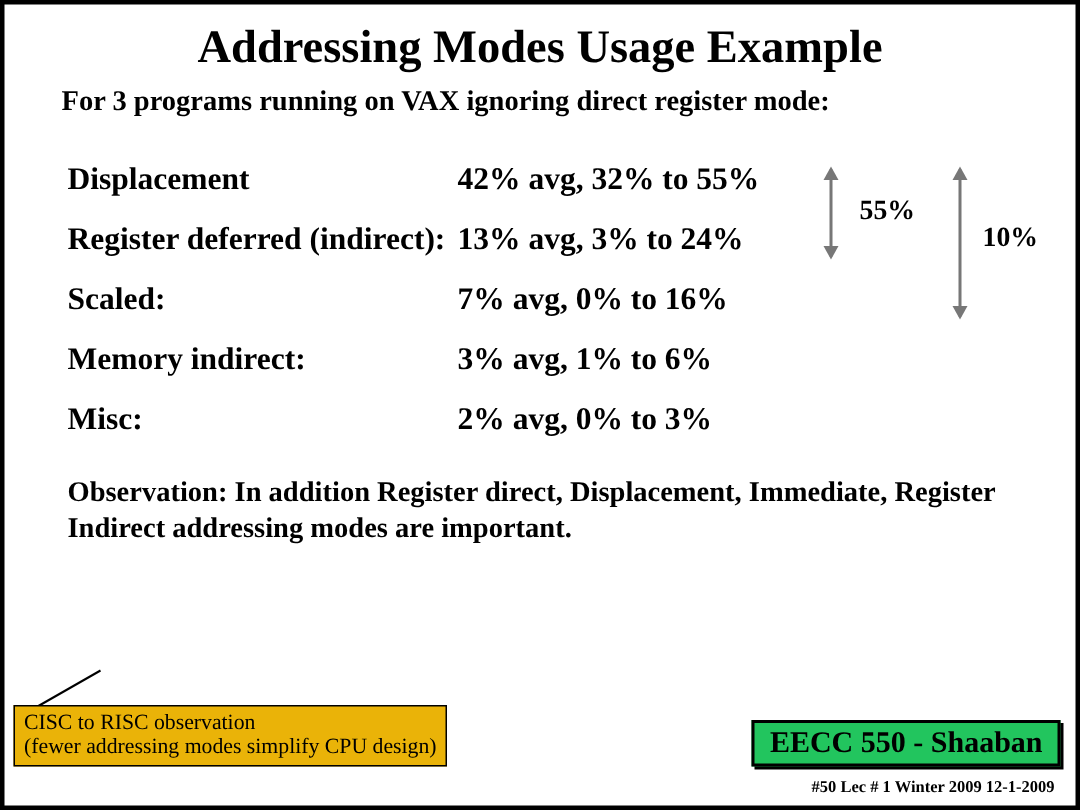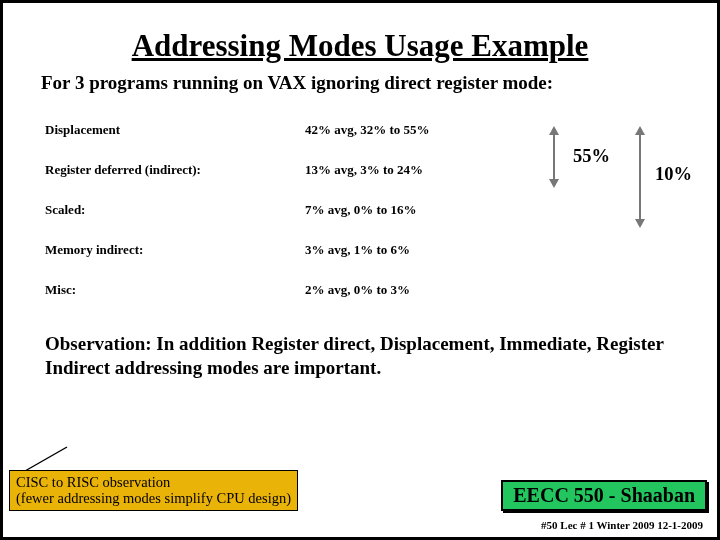--- a/index.html
+++ b/index.html
@@ -14,37 +14,35 @@
     width: 720px;
     height: 540px;
     border: 3px solid #000;
     position: relative;
     padding: 10px 30px 0 30px;
   }
   .title {
     text-align: center;
     font-size: 31px;
     font-weight: bold;
-    text-decoration: underline;
     margin-bottom: 8px;
-    margin-top: 15px;
   }
   .subtitle {
     font-size: 19px;
     font-weight: bold;
     margin-bottom: 28px;
     padding-left: 8px;
   }
   .table {
     position: relative;
     padding-left: 12px;
   }
   .row {
     display: flex;
-    font-size: 13px;
+    font-size: 21px;
     font-weight: bold;
     height: 40px;
     align-items: flex-start;
   }
   .col-mode { width: 260px; }
   .col-val  { width: 230px; }
   .annot {
     position: absolute;
     font-size: 18.5px;
     font-weight: bold;

